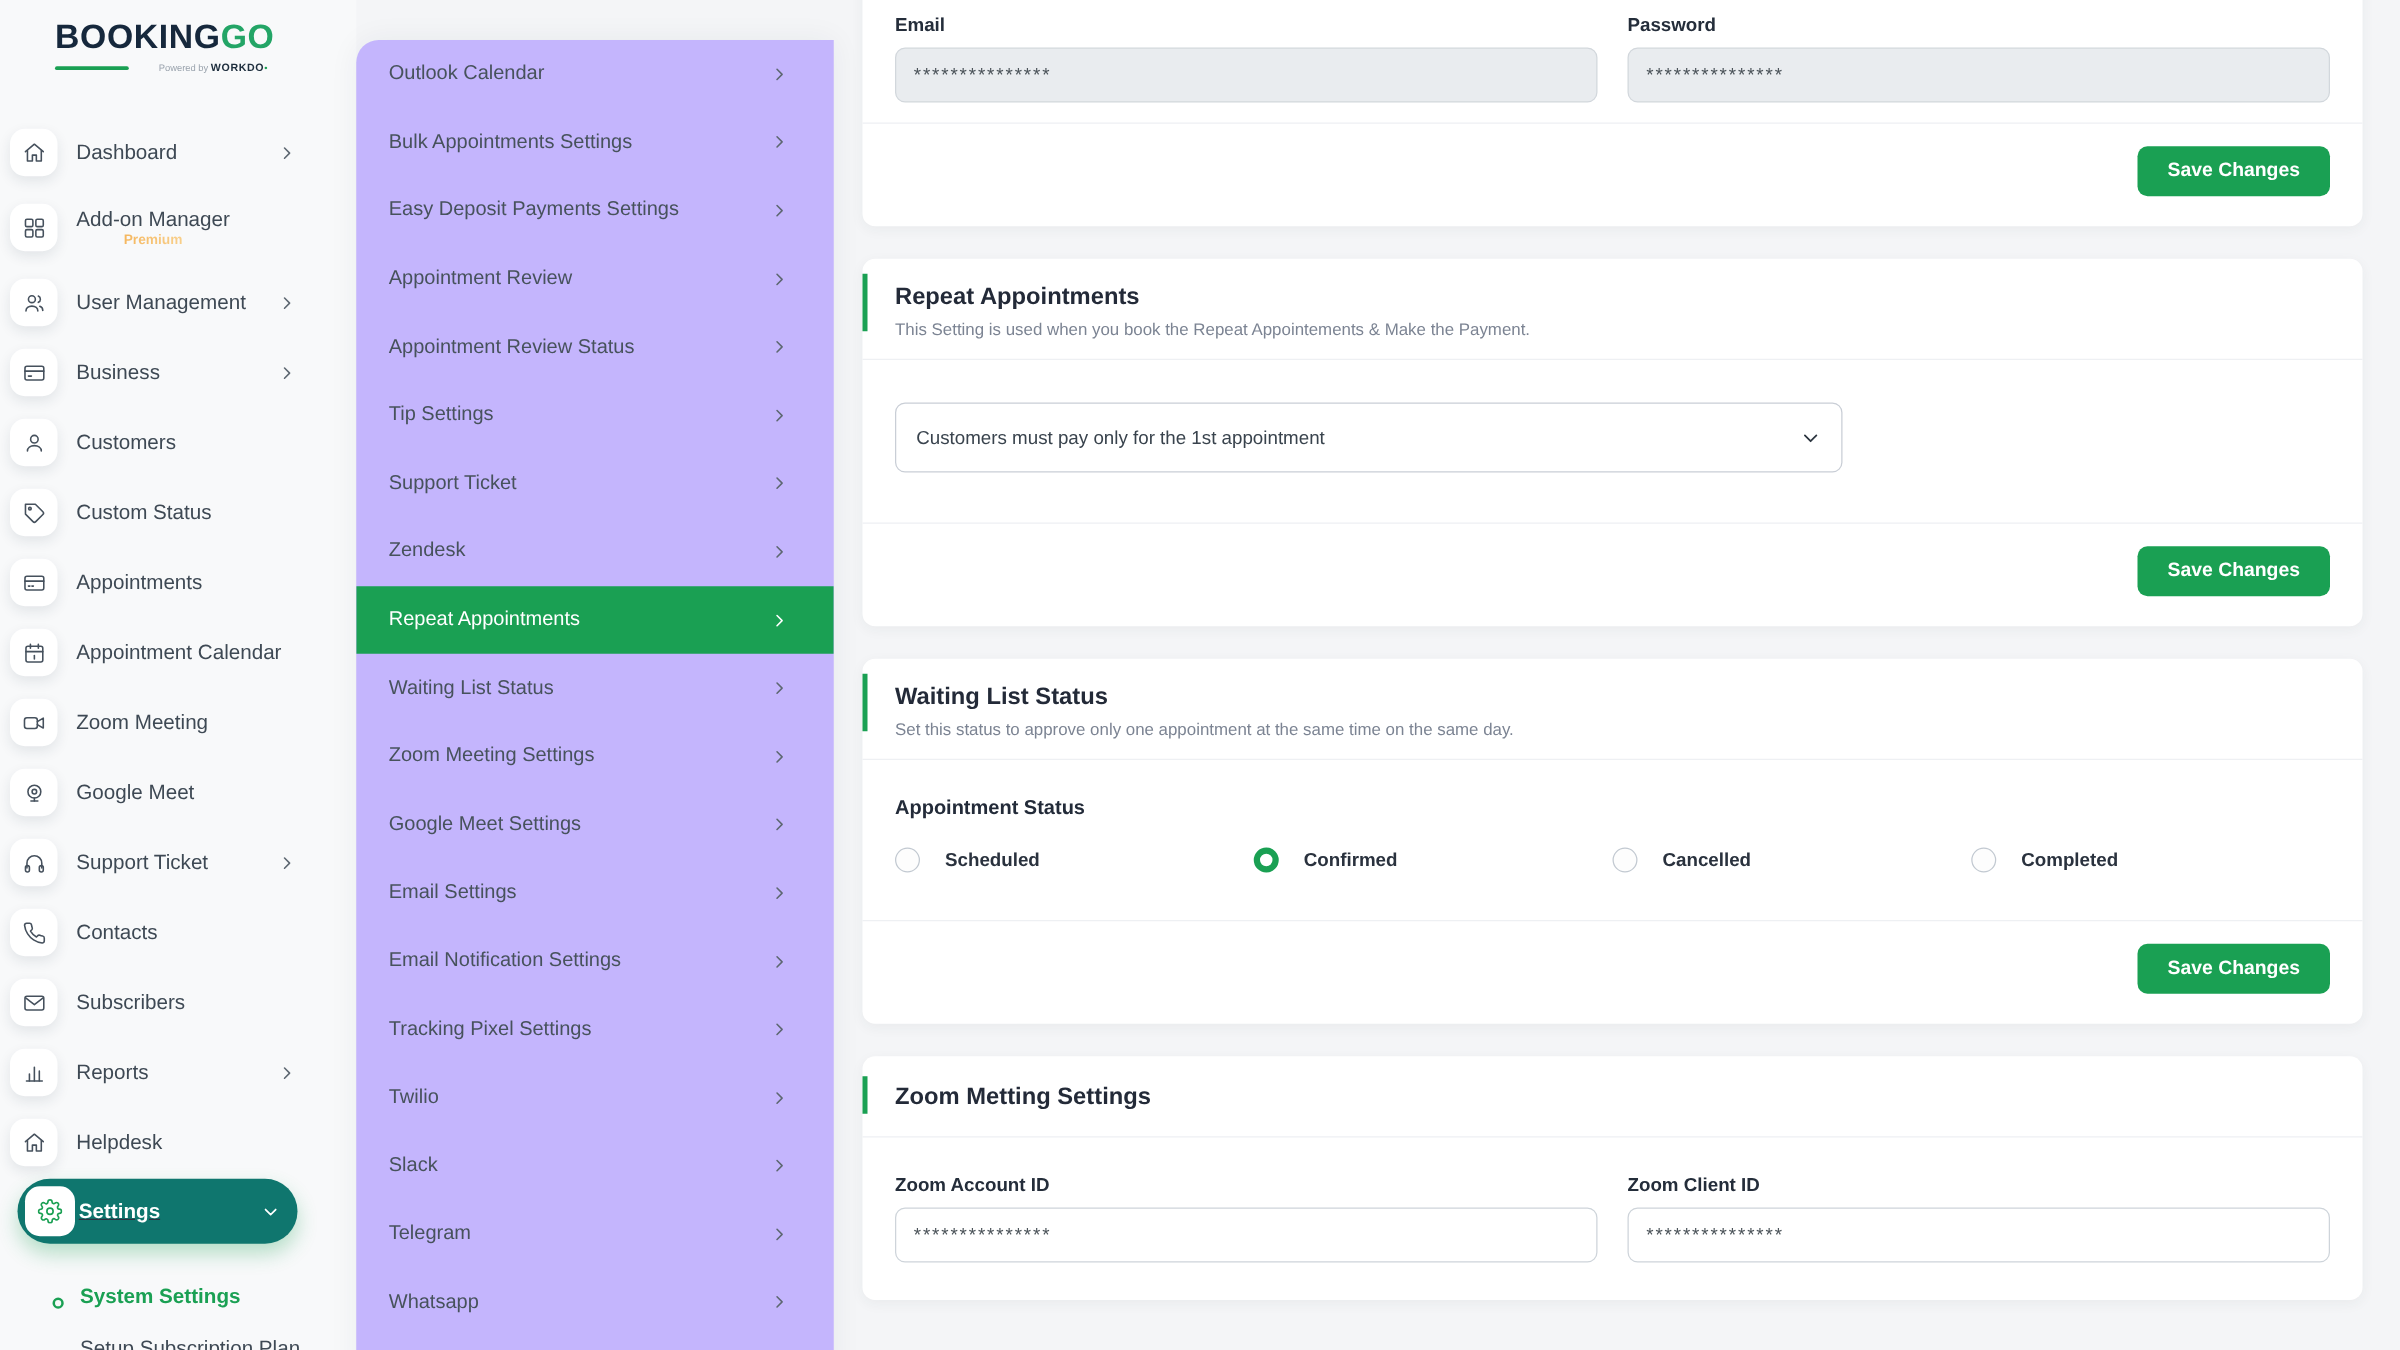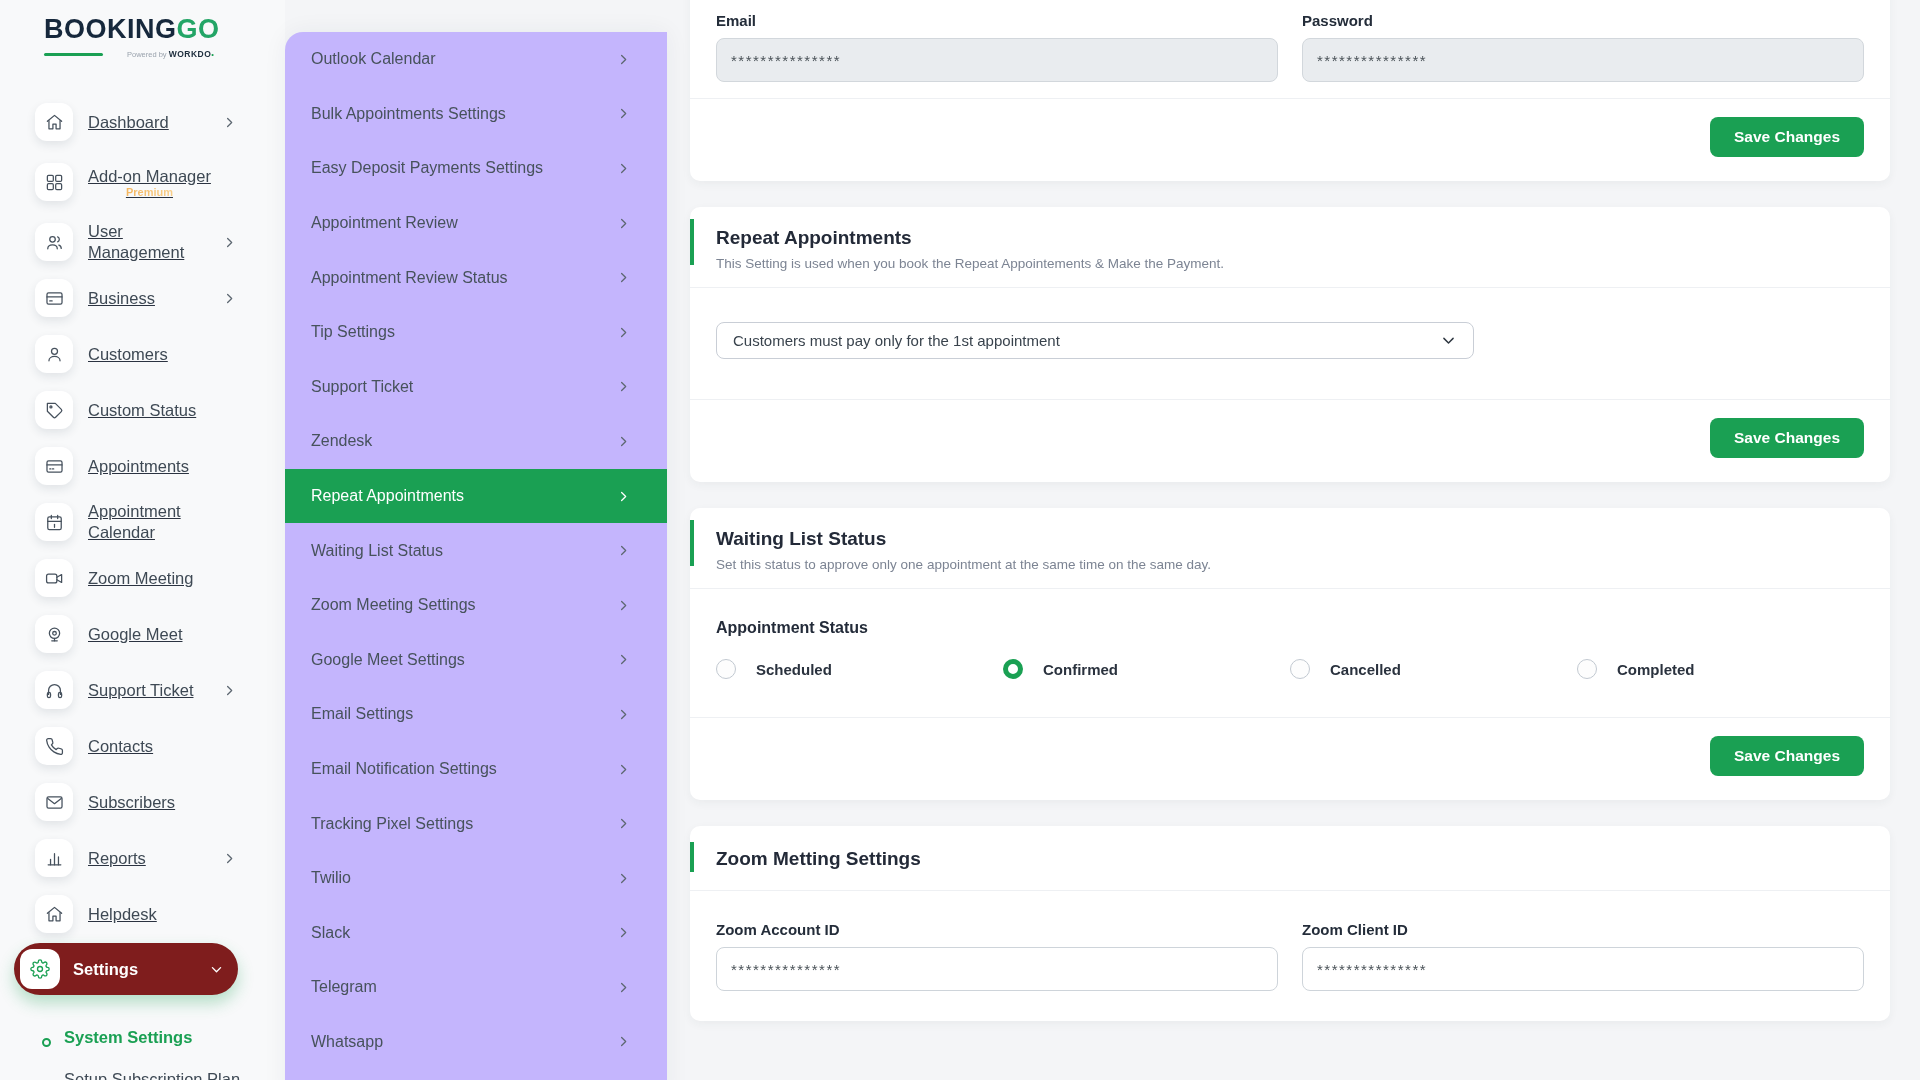--- a/index.html
+++ b/index.html
@@ -18,32 +18,32 @@
   .logo { position:absolute; left:44px; top:14px; width:170px; }
   .logo-text { font-size:27px; font-weight:800; letter-spacing:.5px; color:#16283c; white-space:nowrap; }
   .logo-text .accent { color:#23a566; }
   .logo-sub { display:flex; align-items:center; margin-top:4px; gap:24px; }
   .logo-line { flex:1; height:3px; background:#1aa053; border-radius:2px; }
   .powered { font-size:7.5px; color:#9aa3ad; white-space:nowrap; }
   .powered b { color:#20303f; font-size:8.5px; letter-spacing:.5px; }
   .powered .dot { color:#1aa053; }
 
   .menu { position:absolute; top:94px; left:0; right:0; }
-  .menu-item { height:56px; display:flex; align-items:center; padding:0 48px 0 35px; gap:15px; cursor:pointer;text-decoration:underline; }
+  .menu-item { height:56px; display:flex; align-items:center; padding:0 48px 0 8px; gap:15px; cursor:pointer; }
   .menu-item.tall { height:64px; }
   .icon-box { width:38px; height:38px; border-radius:12px; background:#ffffff;
     box-shadow:0 4px 10px rgba(32,52,71,.10); display:flex; align-items:center; justify-content:center; flex:none; }
   .menu-label { font-size:16.5px; font-weight:500; color:#3e4954; line-height:1.25; }
   .premium { font-size:11px; font-weight:700; text-align:center;
     background:linear-gradient(90deg,#f2a33c,#fbe3ae); -webkit-background-clip:text; background-clip:text; color:transparent; }
   .menu-chevron { margin-left:auto; }
 
-  .pill { margin:1px 47px 0 14px; height:52px; border-radius:26px; background:#7f1d1d;
-    display:flex; align-items:center; gap:13px; padding:0 14px 0 6px;
-    box-shadow:0 8px 16px rgba(26,160,83,.30); cursor:pointer; }
+  .pill { margin:1px 47px 0 14px; height:52px; border-radius:26px; background:#0f766e;
+    display:flex; align-items:center; gap:3px; padding:0 14px 0 6px;
+    box-shadow:0 8px 16px rgba(26,160,83,.30); cursor:pointer;text-decoration:underline; }
   .pill .icon-box { width:40px; height:40px; box-shadow:none; }
   .pill .menu-label { color:#fff; font-weight:600; }
   .pill .menu-chevron { margin-left:auto; }
 
   .subsetting { display:flex; align-items:flex-end; gap:13px; padding-left:42px; cursor:pointer; }
   .subsetting.first { height:52px; margin-top:0; }
   .subsetting.second { height:42px; }
   .bullet { width:9px; height:9px; border-radius:50%; border:2px solid #8d99a4; background:transparent; flex:none; }
   .bullet.active { border-color:#1aa053; }
   .subsetting-label { font-size:16.5px; font-weight:500; color:#3e4954; }
@@ -76,21 +76,21 @@
 
   .fields-row { display:grid; grid-template-columns:1fr 1fr; gap:24px; }
   .field-label { font-size:15px; font-weight:600; color:#242d3a; display:block; margin-bottom:9px; }
   .text-input { width:100%; height:44px; border:1px solid #ced4da; border-radius:8px; padding:0 14px;
     font-family:"Liberation Sans", sans-serif; font-size:15px; color:#4a5258; letter-spacing:1.5px; background:#fff; outline:none; }
   .text-input.disabled { background:#e9ecef; border-color:#d2d7dc; }
 
   .btn-save { background:#1aa053; color:#fff; font-family:"Liberation Sans", sans-serif; font-size:15.5px; font-weight:600;
     height:40px; padding:0 24px; border:none; border-radius:8px; cursor:pointer; display:flex; align-items:center;text-align:right; }
 
-  .select { width:66%; height:37px; border:1px solid #c9ced6; border-radius:8px; background:#fff;
+  .select { width:66%; height:56px; border:1px solid #c9ced6; border-radius:8px; background:#fff;
     display:flex; align-items:center; justify-content:space-between; padding:0 16px; font-size:15px; color:#39434d; cursor:pointer; }
 
   #card-repeat .card-body { padding:34px 26px 40px; }
 
   .group-label { font-size:16px; font-weight:600; color:#232b39; margin-bottom:22px; }
   .radio-row { display:grid; grid-template-columns:repeat(4,1fr); }
   .radio-opt { display:flex; align-items:center; gap:20px; font-size:15px; font-weight:600; color:#2a323e; cursor:pointer; }
   .radio { width:20px; height:20px; border-radius:50%; border:1px solid #c2c9d1; background:#fdfdfd; flex:none; }
   .radio.checked { border:5px solid #1aa053; background:#fff; }
 

